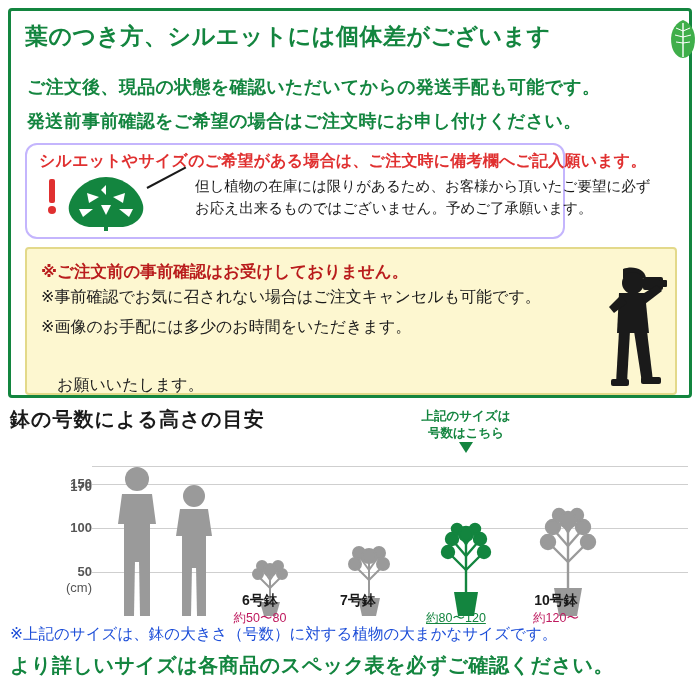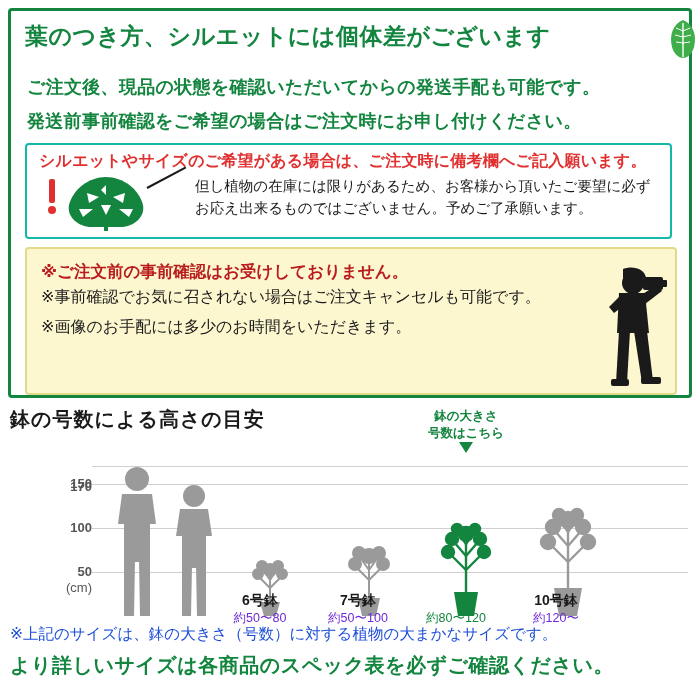--- a/index.html
+++ b/index.html
@@ -28,22 +28,22 @@
   }
   .sub-line{
     position:absolute;left:16px;font-size:18px;color:#13853f;font-weight:bold;
     letter-spacing:0.3px;white-space:nowrap;
   }
   .sub-line.l1{top:64px;}
   .sub-line.l2{top:98px;}
 
   
   .red-box{
-    position:absolute;left:14px;top:132px;width:647px;height:96px;
-    border:2px solid #14b8a6;border-radius:4px;box-sizing:border-box;
+    position:absolute;left:14px;top:132px;width:540px;height:96px;
+    border:2px solid #c4b5fd;border-radius:12px;box-sizing:border-box;
     background:#ffffff;
   }
   .red-title{
     position:absolute;left:12px;top:6px;font-size:16px;font-weight:bold;color:#e03030;
     white-space:nowrap;letter-spacing:0.2px;
   }
   .exclaim{
     position:absolute;left:18px;top:34px;width:14px;height:36px;
   }
   .monstera{
@@ -94,21 +94,21 @@
     width:78px;text-align:right;
   }
   .axis-wrap{position:absolute;left:0;top:0;width:82px;height:180px;}
 
   .silhouette{position:absolute;}
   .cat-label{
     position:absolute;text-align:center;font-size:14px;font-weight:bold;color:#1a1a1a;
     width:120px;
   }
   .cat-sub{
-    position:absolute;text-align:center;font-size:12.5px;color:#6d28d9;width:120px;
+    position:absolute;text-align:center;font-size:12.5px;color:#be185d;width:120px;
   }
   .cat-label.hl,.cat-sub.hl{color:#13853f;}
 
   .anno{
     position:absolute;text-align:center;font-size:12.5px;color:#13853f;font-weight:bold;
     width:140px;line-height:1.35;
   }
   .anno-arrow{
     position:absolute;width:0;height:0;border-left:7px solid transparent;
     border-right:7px solid transparent;border-top:11px solid #13853f;
@@ -166,20 +166,21 @@
 
       <div class="callout-line"></div>
 
       <div class="red-body">但し植物の在庫には限りがあるため、お客様から頂いたご要望に必ずお応え出来るものではございません。予めご了承願います。</div>
     </div>
 
     <div class="yellow-box">
       <div class="y-red">※ご注文前の事前確認はお受けしておりません。</div>
       <div class="y-line a">※事前確認でお気に召されない場合はご注文キャンセルも可能です。</div>
       <div class="y-line b">※画像のお手配には多少のお時間をいただきます。</div>
+      <div class="y-line d">お願いいたします。</div>
 
       <svg class="photographer" viewBox="0 0 96 126">
         <g fill="#1a1a1a">
 
           <path d="M40 6 C50 2, 62 6, 63 15 L40 15 Z"></path>
           <circle cx="50" cy="20" r="11"></circle>
 
           <rect x="60" y="14" width="20" height="13" rx="2"></rect>
           <rect x="76" y="17" width="8" height="7" rx="1"></rect>
 
@@ -283,33 +284,32 @@
         <circle cx="27" cy="25" r="7"></circle>
           <circle cx="57" cy="25" r="7"></circle>
         <circle cx="33" cy="13" r="6"></circle>
           <circle cx="51" cy="13" r="6"></circle>
         <circle cx="42" cy="18" r="8"></circle>
         <path d="M28 86 L56 86 L51 114 L33 114 Z" stroke="none"></path>
       </g>
     </svg>
 
     <div class="anno" style="left:386px;top:-28px;">
-      <span>鉢の大きさ</span><br>
+      <span>上記のサイズは</span><br>
       <span>号数はこちら</span>
     </div>
     <div class="anno-arrow" style="left:449px;top:6px;"></div>
   </div>
 
   <div class="cat-label" style="left:200px;top:592px;">6号鉢</div>
   <div class="cat-sub" style="left:200px;top:610px;">約50〜80</div>
 
   <div class="cat-label" style="left:298px;top:592px;">7号鉢</div>
-  <div class="cat-sub" style="left:298px;top:610px;">約50〜100</div>
-
-  <div class="cat-sub hl" style="left:396px;top:610px;">約80〜120</div>
+
+  <div class="cat-sub hl" style="left:396px;top:610px;text-decoration:underline;">約80〜120</div>
 
   <div class="cat-label" style="left:496px;top:592px;">10号鉢</div>
   <div class="cat-sub" style="left:496px;top:610px;">約120〜</div>
 
   <div class="foot1">※上記のサイズは、鉢の大きさ（号数）に対する植物の大まかなサイズです。</div>
   <div class="foot2">より詳しいサイズは各商品のスペック表を必ずご確認ください。</div>
 
 </div>
 
 </body></html>

